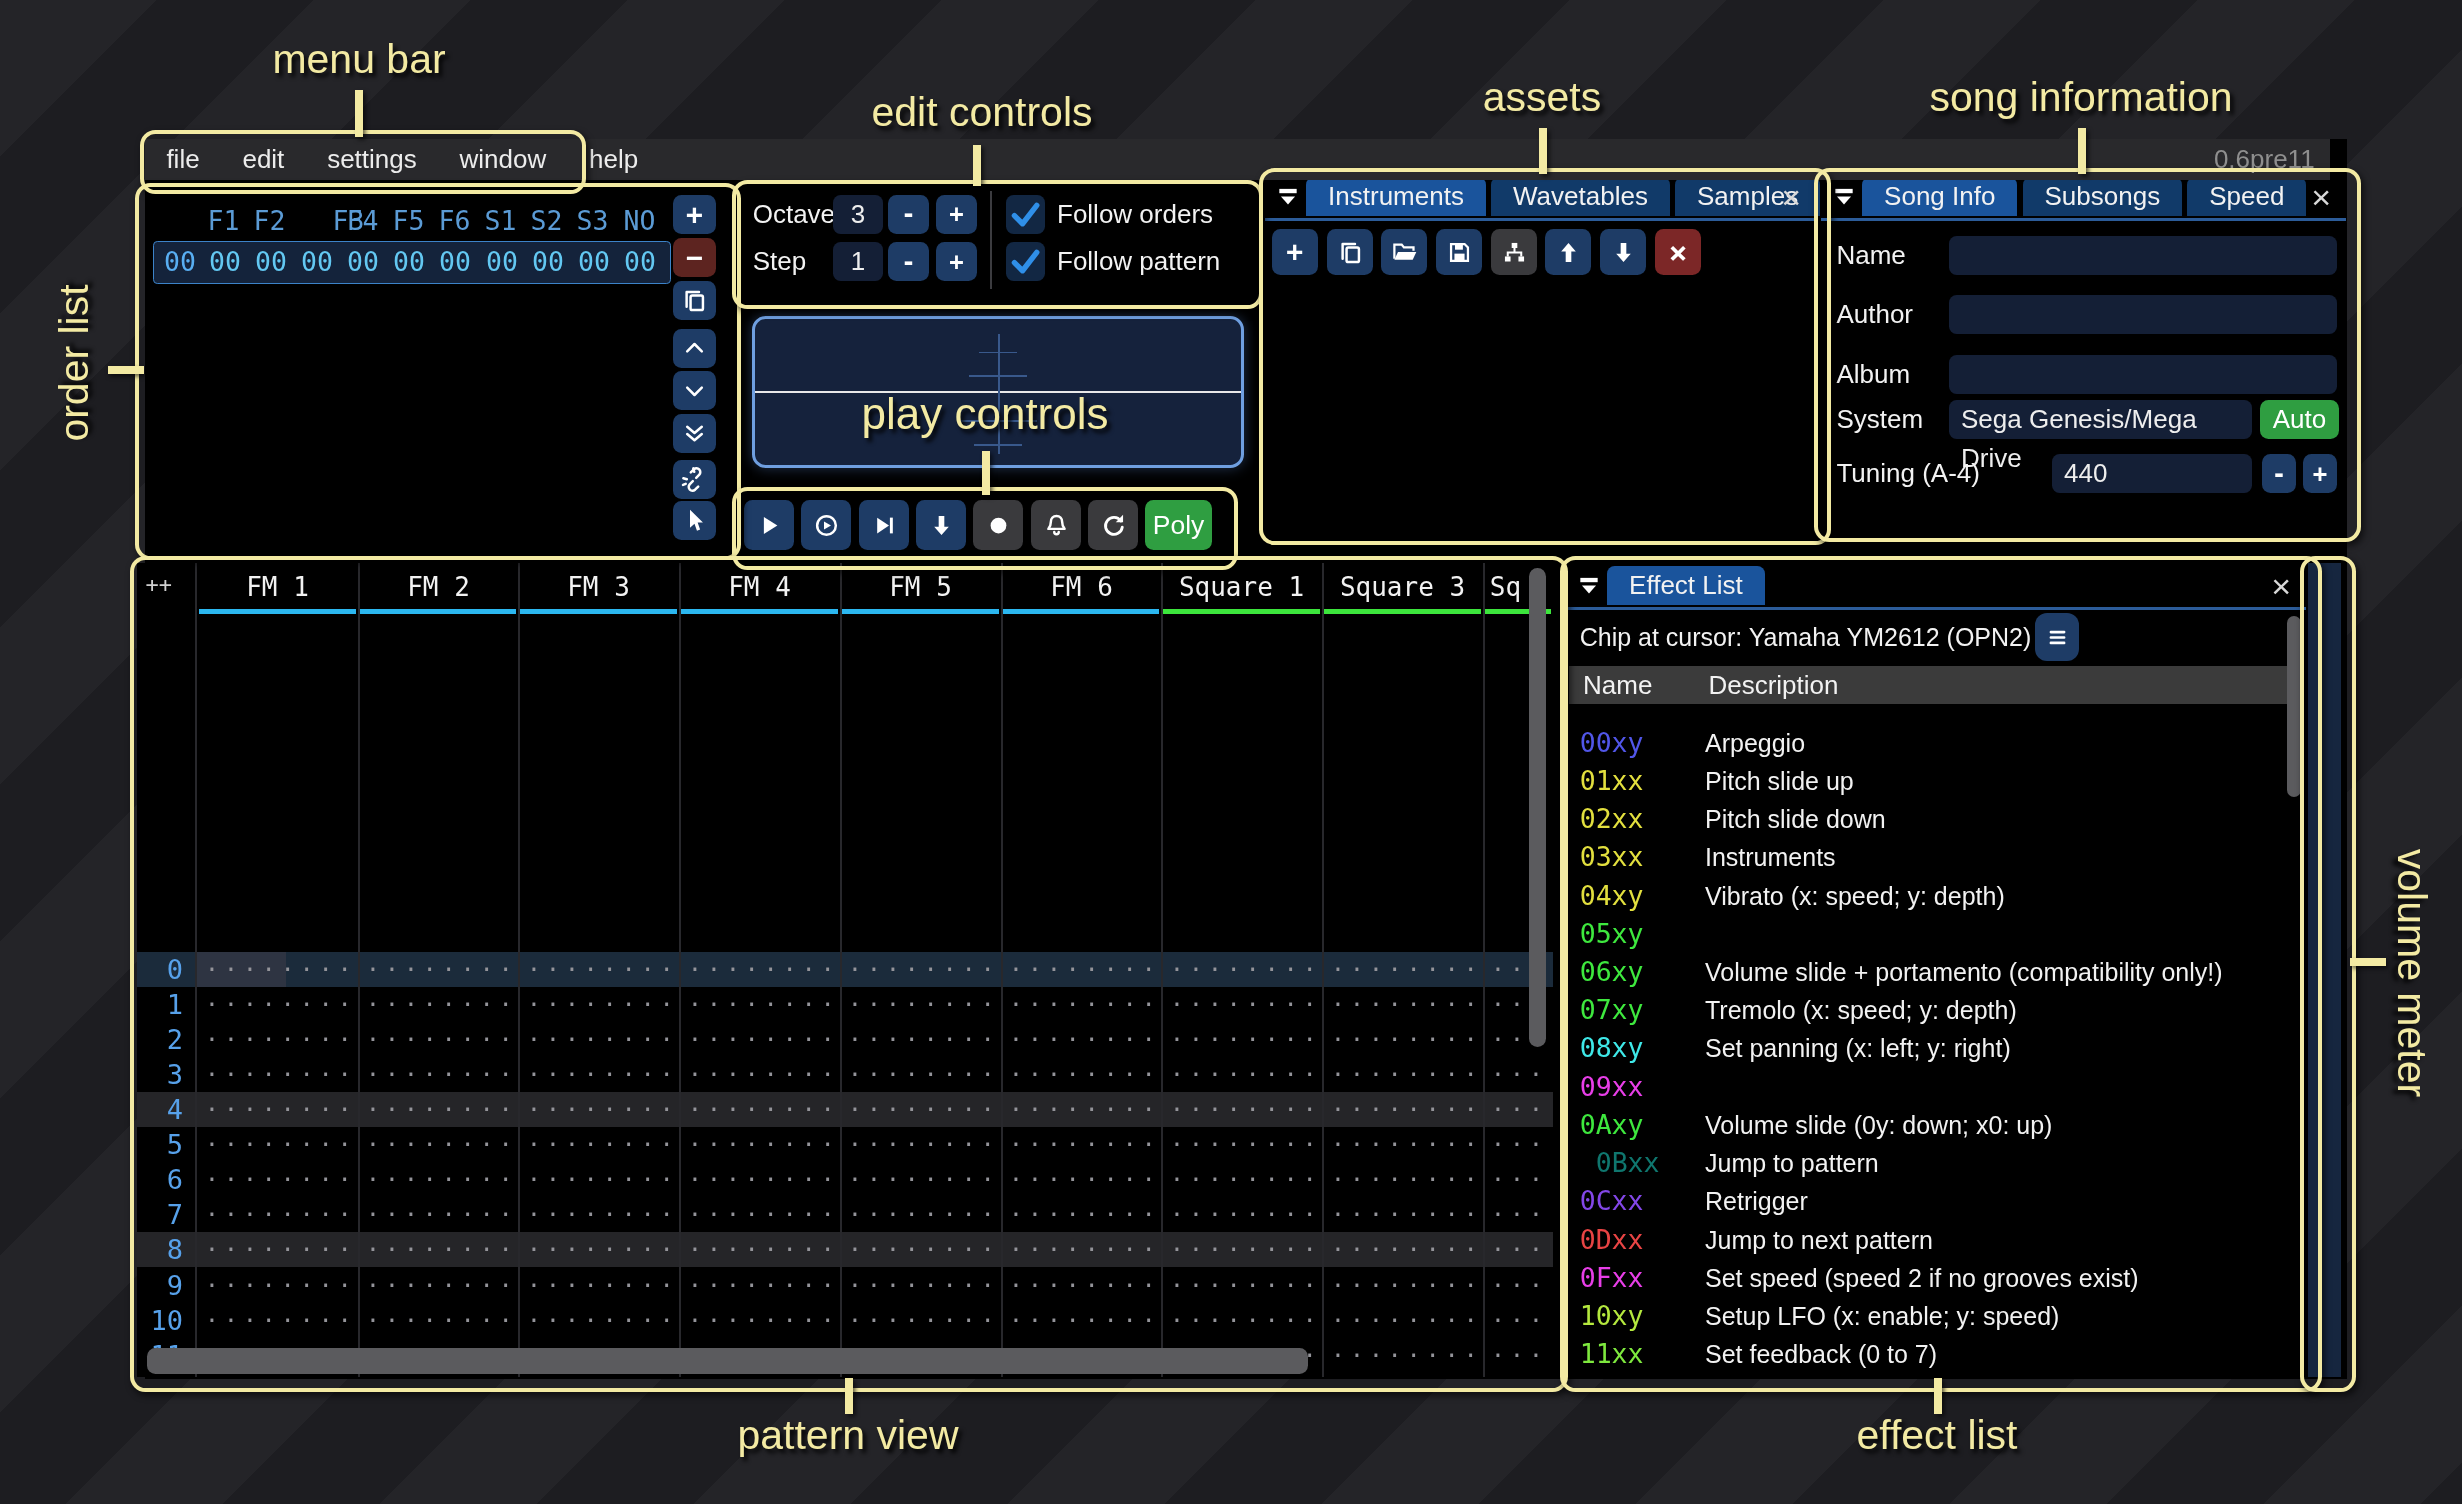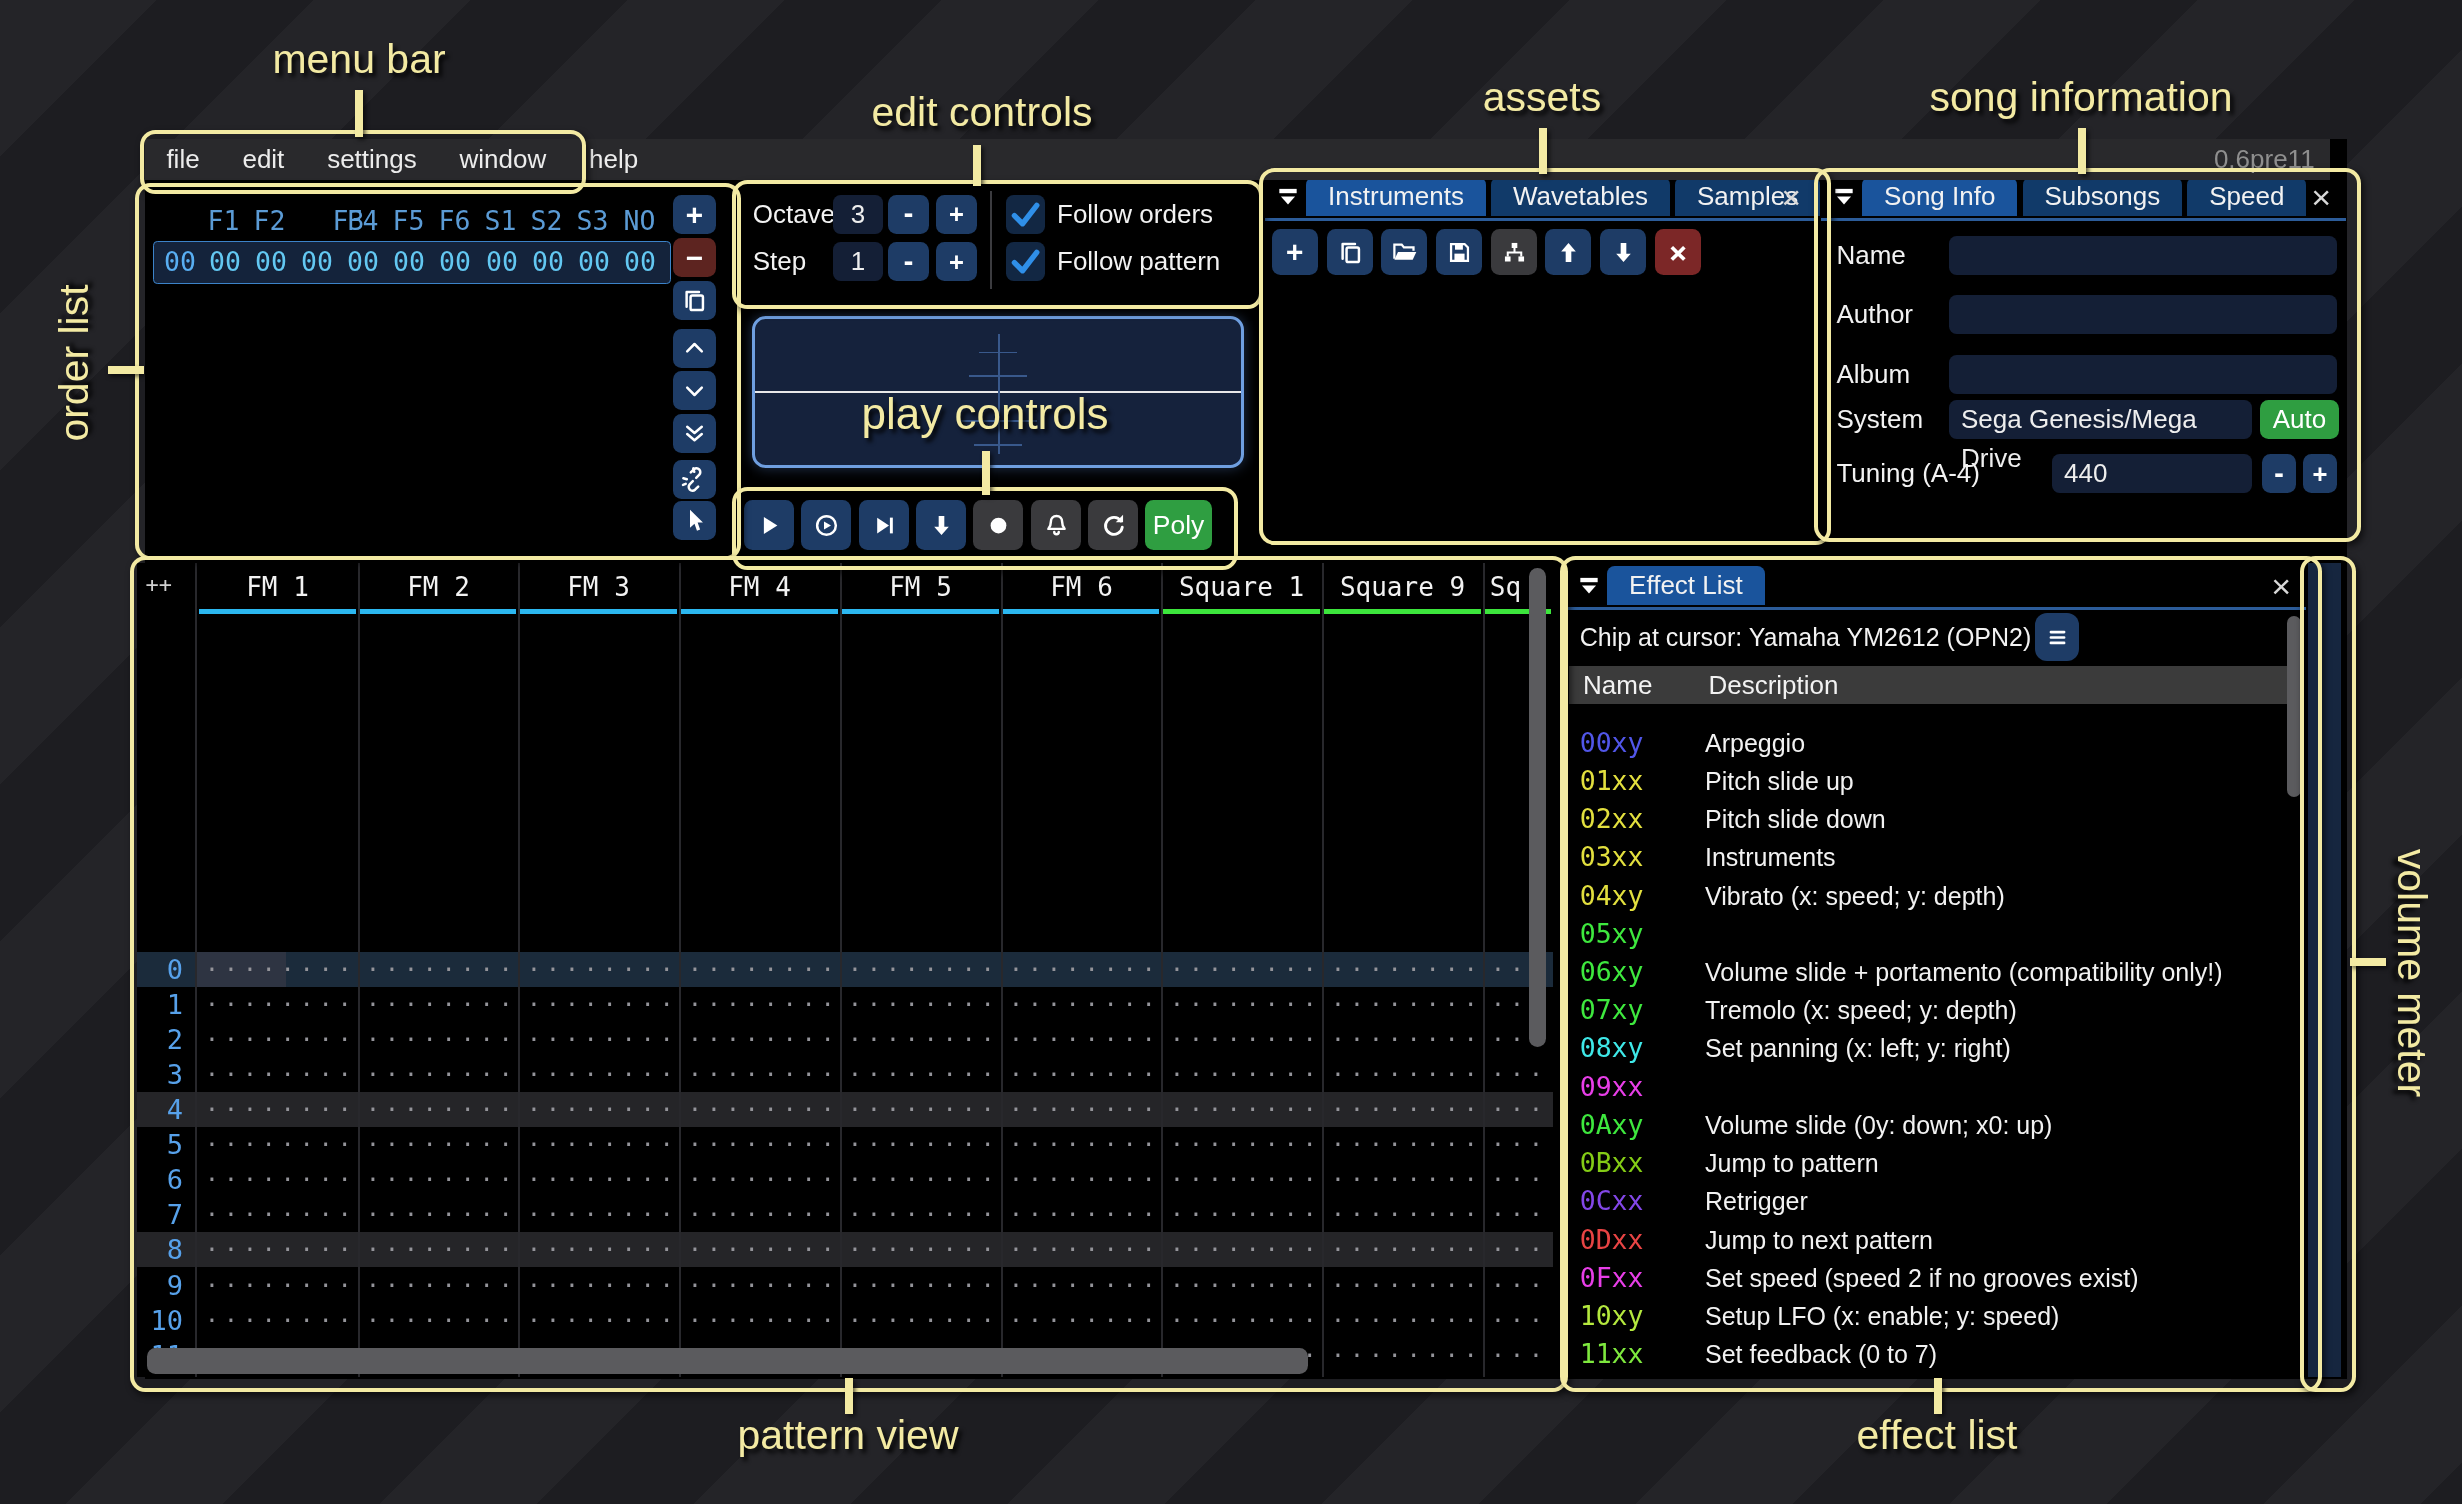--- a/index.html
+++ b/index.html
@@ -425,21 +425,21 @@
       <div class="ch-name" style="left: 381px; width: 161px;">FM 3</div>
       <div class="ch-underline" style="left: 383px; width: 157px; background: rgb(43, 183, 240);"></div>
       <div class="ch-name" style="left: 542px; width: 161px;">FM 4</div>
       <div class="ch-underline" style="left: 544px; width: 157px; background: rgb(43, 183, 240);"></div>
       <div class="ch-name" style="left: 703px; width: 161px;">FM 5</div>
       <div class="ch-underline" style="left: 705px; width: 157px; background: rgb(43, 183, 240);"></div>
       <div class="ch-name" style="left: 864px; width: 161px;">FM 6</div>
       <div class="ch-underline" style="left: 865px; width: 157px; background: rgb(43, 183, 240);"></div>
       <div class="ch-name" style="left: 1024px; width: 161px;">Square 1</div>
       <div class="ch-underline" style="left: 1026px; width: 157px; background: rgb(60, 229, 60);"></div>
-      <div class="ch-name" style="left: 1185px; width: 161px;">Square 9</div>
+      <div class="ch-name" style="left: 1185px; width: 161px;">Square 3</div>
       <div class="ch-underline" style="left: 1187px; width: 157px; background: rgb(60, 229, 60);"></div>
       <div class="ch-name" style="left: 1346px; width: 67px; text-align: left; padding-left: 6.8px;">Sq</div>
       <div class="ch-underline" style="left: 1347px; width: 67px; background: rgb(60, 229, 60);"></div>
     </div>
   <div id="pat-seps">
       <div class="pat-sep" style="left: 58px;"></div>
       <div class="pat-sep" style="left: 221px;"></div>
       <div class="pat-sep" style="left: 381px;"></div>
       <div class="pat-sep" style="left: 542px;"></div>
       <div class="pat-sep" style="left: 703px;"></div>
@@ -660,21 +660,21 @@
         <span class="fx-desc">Set panning (x: left; y: right)</span>
       </div>
       <div class="fx-row" style="top: 505px;">
         <span class="fx-code" style="color: rgb(232, 62, 232);">09xx</span>
       </div>
       <div class="fx-row" style="top: 543px;">
         <span class="fx-code" style="color: rgb(62, 232, 62);">0Axy</span>
         <span class="fx-desc">Volume slide (0y: down; x0: up)</span>
       </div>
       <div class="fx-row" style="top: 581px;">
-        <span class="fx-code" style="color: #84cc16;">0Bxx</span>
+        <span class="fx-code" style="color: #0f766e; margin-left: 16px;">0Bxx</span>
         <span class="fx-desc">Jump to pattern</span>
       </div>
       <div class="fx-row" style="top: 619px;">
         <span class="fx-code" style="color: rgb(131, 71, 232);">0Cxx</span>
         <span class="fx-desc">Retrigger</span>
       </div>
       <div class="fx-row" style="top: 658px;">
         <span class="fx-code" style="color: rgb(232, 68, 68);">0Dxx</span>
         <span class="fx-desc">Jump to next pattern</span>
       </div>

